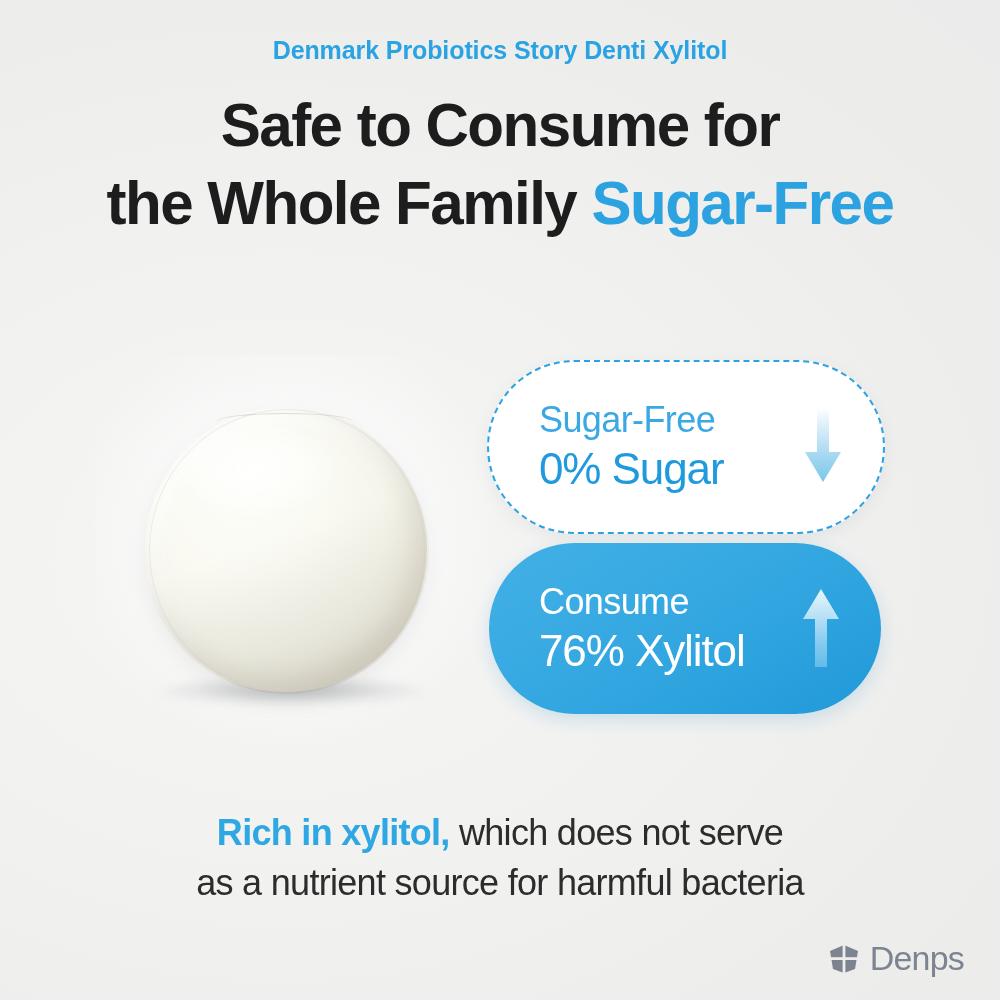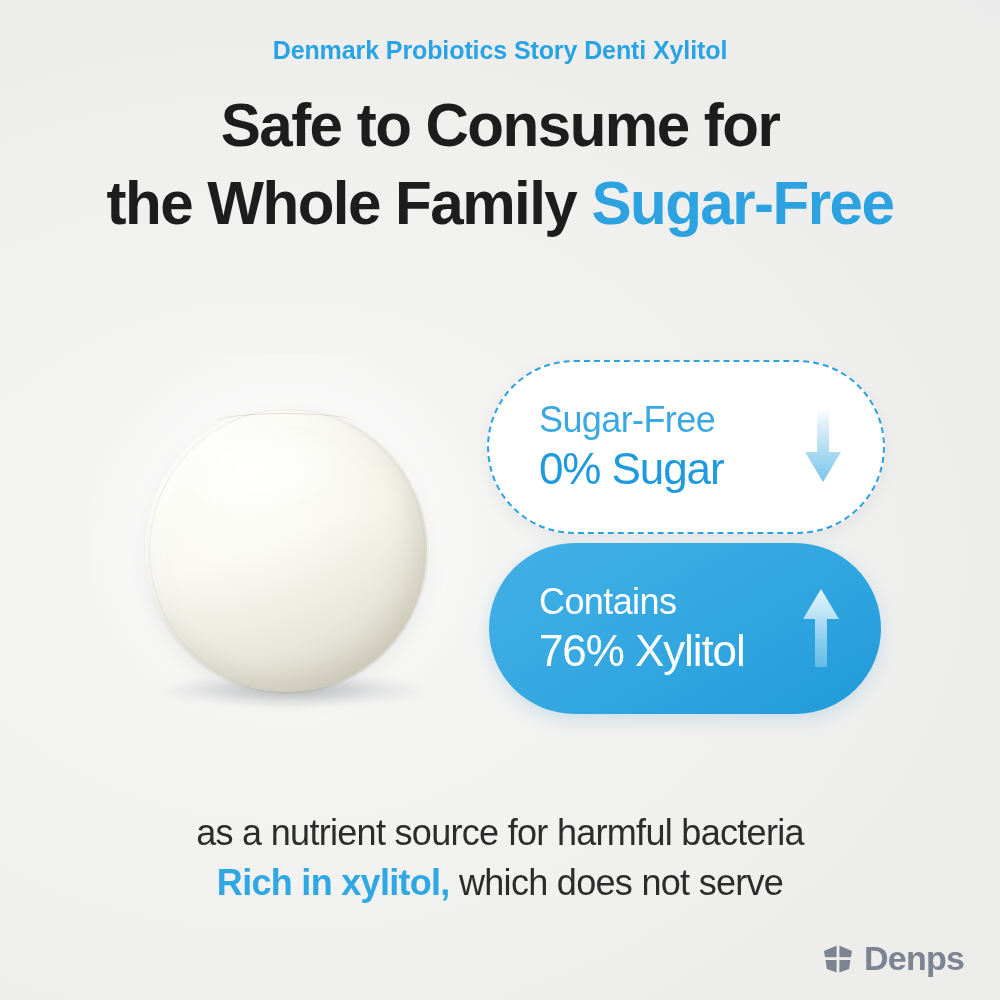--- a/index.html
+++ b/index.html
@@ -206,21 +206,21 @@
     position: absolute;
     right: 36px;
     bottom: 22px;
     display: flex;
     align-items: center;
     gap: 9px;
   }
   .brand-mark { width: 34px; height: 34px; display: block; }
   .brand-name {
     font-size: 34px;
-    font-weight: 700;
+    font-weight: 400;
     letter-spacing: -0.8px;
     color: #7b8490;
   }
 </style>
 </head>
 <body>
 
 <div class="poster">
 
   <div class="eyebrow">Denmark Probiotics Story Denti Xylitol</div>
@@ -254,39 +254,39 @@
           <stop offset="62%" stop-color="#a8d9f1"></stop>
           <stop offset="100%" stop-color="#79c6ea"></stop>
         </linearGradient>
       </defs>
       <path d="M14 0 H26 V44 H38 L20 74 L2 44 H14 Z" fill="url(#gradDown)"></path>
     </svg>
   </div>
 
   <div class="pill pill-xylitol">
     <div class="pill-text">
-      <span class="pill-label">Contains</span>
+      <span class="pill-label">Consume</span>
       <span class="pill-value">76% Xylitol</span>
     </div>
     <svg class="arrow arrow-up" viewBox="0 0 40 84">
       <defs>
         <linearGradient id="gradUp" x1="0" y1="0" x2="0" y2="1">
           <stop offset="0%" stop-color="#e8f6fd"></stop>
           <stop offset="30%" stop-color="#bfe4f7"></stop>
           <stop offset="70%" stop-color="#84cbee"></stop>
           <stop offset="100%" stop-color="#63bce8"></stop>
         </linearGradient>
       </defs>
       <path d="M20 2 L38 32 H26 V80 H14 V32 H2 Z" fill="url(#gradUp)"></path>
     </svg>
   </div>
 
   <div class="caption">
+    <span class="cap-line"><span class="accent">Rich in xylitol,</span><span> which does not serve</span></span>
     <span class="cap-line">as a nutrient source for harmful bacteria</span>
-    <span class="cap-line"><span class="accent">Rich in xylitol,</span><span> which does not serve</span></span>
   </div>
 
   <div class="brand">
     <svg class="brand-mark" viewBox="0 0 34 34">
       <path d="M17 3 L31 9 L28 27 L17 31 L6 27 L3 9 Z" fill="#7b8490"></path>
       <rect x="15.6" y="2" width="2.8" height="30" fill="#ededec"></rect>
       <rect x="2" y="15.2" width="30" height="2.8" fill="#ededec"></rect>
     </svg>
     <span class="brand-name">Denps</span>
   </div>

